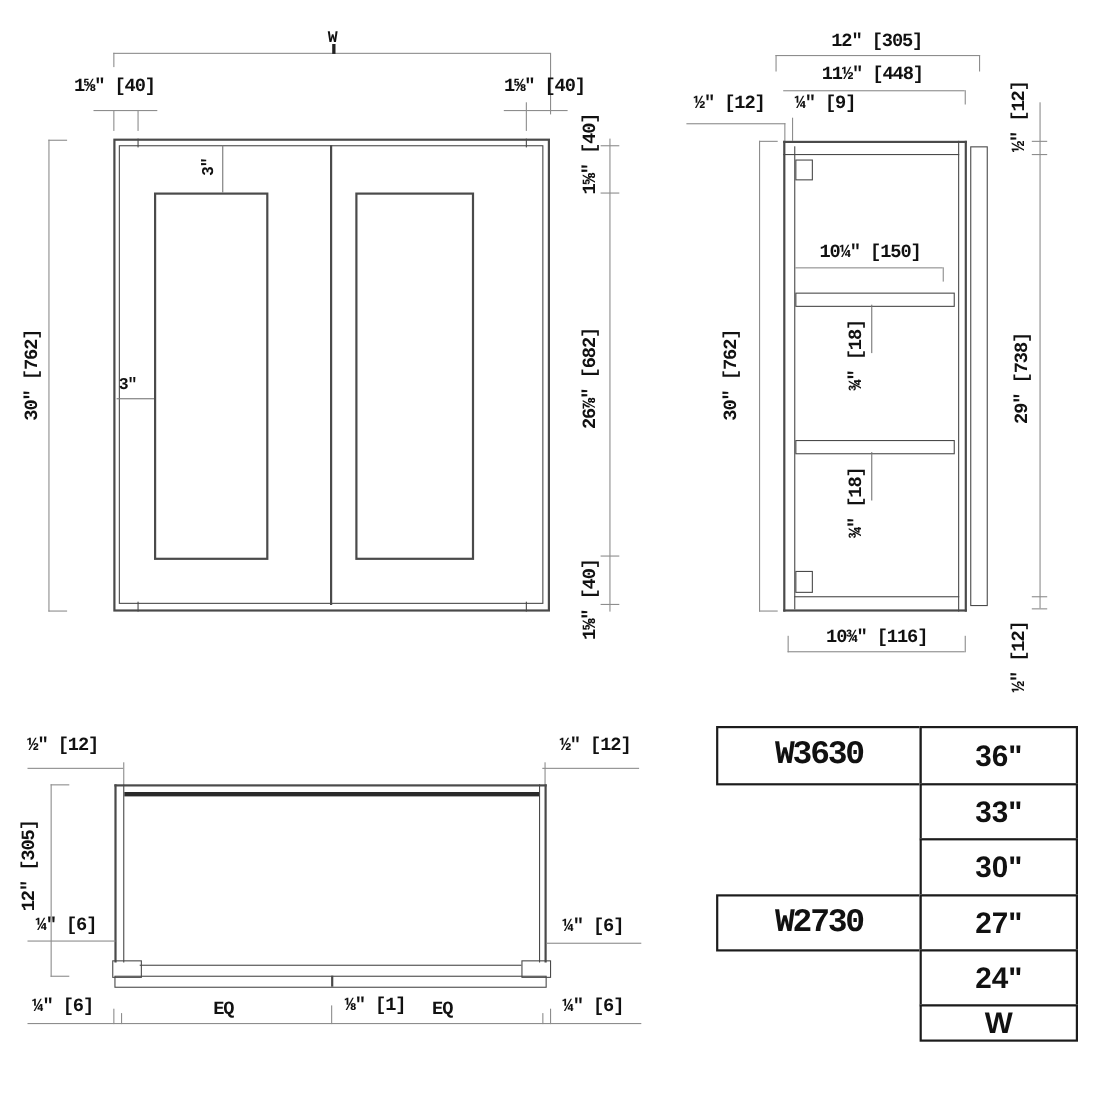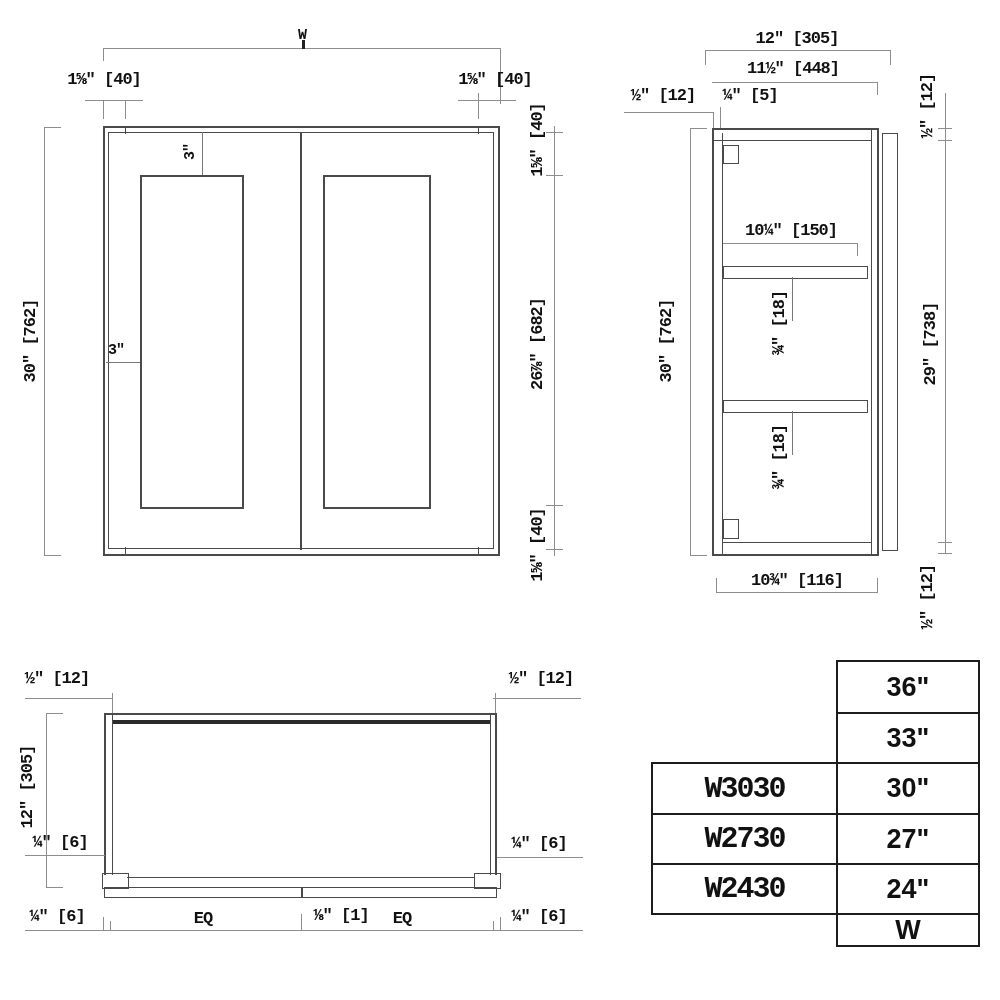--- a/index.html
+++ b/index.html
@@ -85,21 +85,21 @@
     <div class="vl d" style="left:890px;top:50px;height:15px"></div>
 
     <span class="lab" style="left:793px;top:68px">11½″ [448]</span>
     <div class="hl d" style="left:712px;top:82px;width:165px"></div>
     <div class="vl d" style="left:877px;top:82px;height:13px"></div>
 
     <span class="lab" style="left:663px;top:95px">½″ [12]</span>
     <div class="hl d" style="left:624px;top:112px;width:90px"></div>
     <div class="vl d" style="left:713px;top:112px;height:16px"></div>
 
-    <span class="lab" style="left:750px;top:95px">¼″ [5]</span>
+    <span class="lab" style="left:750px;top:95px">¼″ [9]</span>
     <div class="vl d" style="left:720px;top:107px;height:21px"></div>
 
     <div class="vl d" style="left:945px;top:93px;height:460px"></div>
     <div class="hl d" style="left:938px;top:128px;width:14px"></div>
     <div class="hl d" style="left:938px;top:140px;width:14px"></div>
     <div class="hl d" style="left:938px;top:542px;width:14px"></div>
     <div class="hl d" style="left:938px;top:553px;width:14px"></div>
     <span class="lab rot" style="left:927px;top:106px">½″ [12]</span>
     <span class="lab rot" style="left:930px;top:344px">29″ [738]</span>
     <span class="lab rot" style="left:927px;top:597px">½″ [12]</span>
@@ -177,28 +177,25 @@
     <div class="vl d" style="left:500px;top:917px;height:14px"></div>
     <span class="lab" style="left:57px;top:916px">¼″ [6]</span>
     <span class="lab" style="left:203px;top:918px">EQ</span>
     <span class="lab" style="left:341px;top:915px">⅛″ [1]</span>
     <span class="lab" style="left:402px;top:918px">EQ</span>
     <span class="lab" style="left:539px;top:916px">¼″ [6]</span>
   </div>
 
   <div>
     <div class="col" style="left:651px;top:660px;width:187px;height:314px">
-      <div class="cell" style="left:0;top:102px;width:187px;height:53px">
-          <span class="item-txt">W3030</span>
+      <div class="cell" style="left:0;top:0;width:187px;height:54px">
+          <span class="item-txt">W3630</span>
         </div>
       <div class="cell" style="left:0;top:153px;width:187px;height:52px">
           <span class="item-txt">W2730</span>
-        </div>
-      <div class="cell" style="left:0;top:203px;width:187px;height:52px">
-          <span class="item-txt">W2430</span>
         </div>
     </div>
     <div class="col" style="left:836px;top:660px;width:146px;height:314px">
       <div class="cell" style="left:0;top:0;width:144px;height:54px">
           <span class="wid-txt">36"</span>
         </div>
       <div class="cell" style="left:0;top:52px;width:144px;height:52px">
           <span class="wid-txt">33"</span>
         </div>
       <div class="cell" style="left:0;top:102px;width:144px;height:53px">

